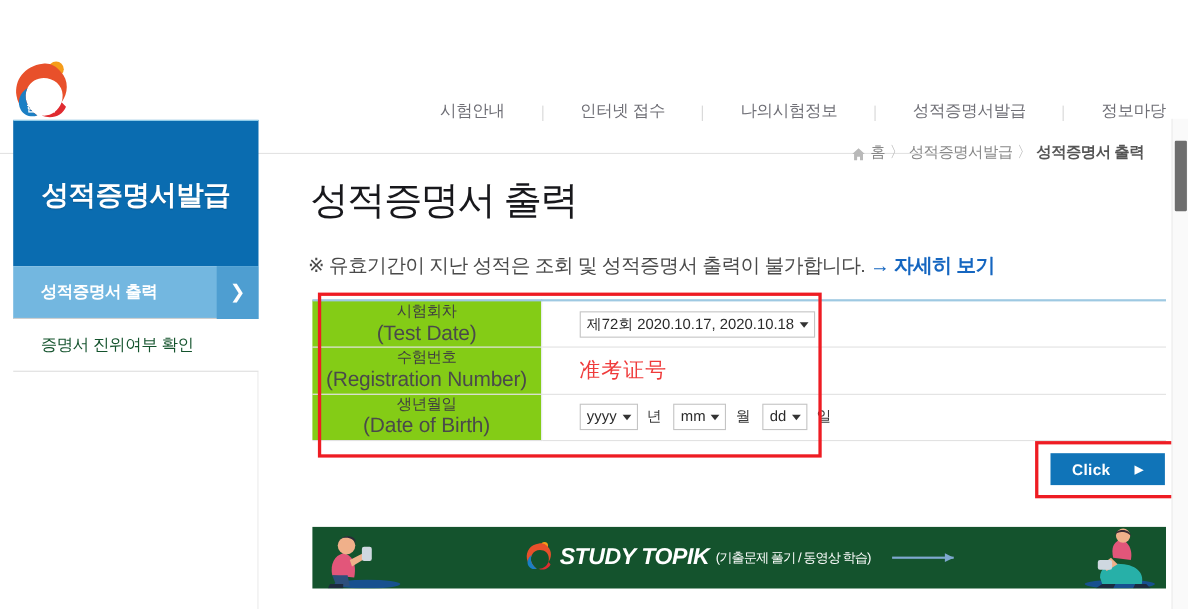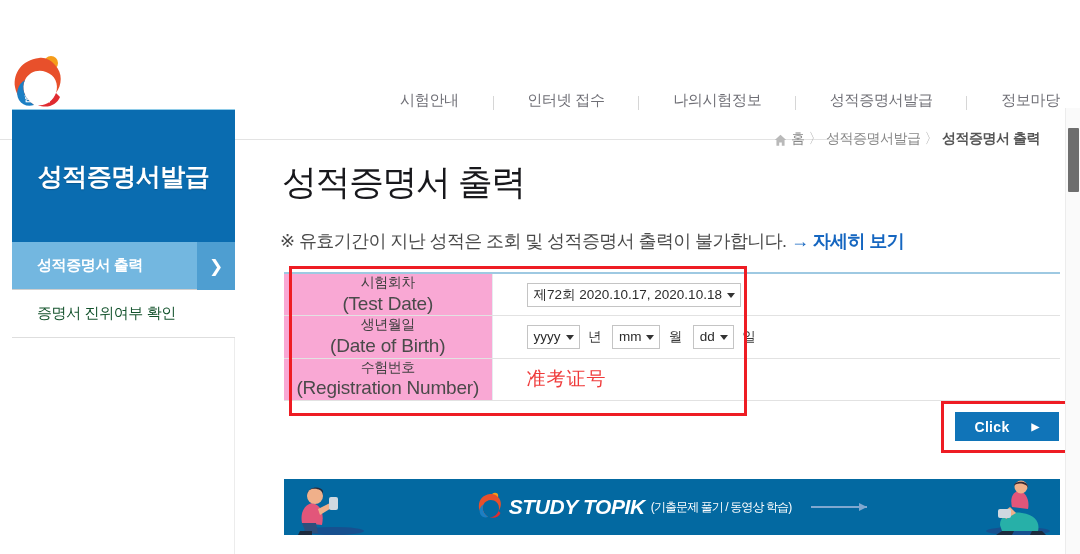--- a/index.html
+++ b/index.html
@@ -88,21 +88,21 @@
   }
   .notice-link { color:#1566c0; font-weight:bold; cursor:pointer; }
 
   
   .ftable {
     position:absolute; left:48px; top:163px; width:776px;
     border-top:2px solid #9ec9e2; border-collapse:collapse;
   }
   .ftable td { border-bottom:1px solid #e2e2e2; height:41px; vertical-align:middle; }
   .th-cell {
-    width:208px; background:#f9a8d4; text-align:center;
+    width:208px; background:#84cc16; text-align:center;
     font-size:14px; color:#404040; letter-spacing:-0.5px; line-height:1.25;
     border-right:1px solid #e6ecf0;
   }
   .th-en { font-size:19px; color:#4a4a4a; letter-spacing:-0.2px; }
   .td-cell { padding-left:34px; }
 
   .sel {
     display:inline-block; border:1px solid #c4c4c4; background:#fff;
     font-size:13.5px; color:#2b2b2b; padding:3px 18px 3px 6px;
     position:relative; line-height:1.2; cursor:pointer; vertical-align:middle;
@@ -132,21 +132,21 @@
   .btn-arrow { font-size:10px; }
 
   
   .annot { position:absolute; border:3px solid #ee1c23; pointer-events:none; }
   #annot-table { left:53px; top:157px; width:458px; height:150px; }
   #annot-btn   { left:705px; top:292px; width:141px; height:52px; }
 
   
   .banner {
     position:absolute; left:48px; top:370px; width:776px; height:56px;
-    background:#0369a1; overflow:hidden;
+    background:#14532d; overflow:hidden;
   }
   .banner-inner {
     position:absolute; left:0; top:0; width:776px; height:56px;
     display:flex; align-items:center; justify-content:center; gap:6px;
   }
   .bn-logo { width:26px; height:30px; position:relative; top:0; }
   .bn-main { color:#fff; font-size:21px; font-weight:bold; letter-spacing:-0.4px; font-style:italic; }
   .bn-sub  { color:#fff; font-size:12px; letter-spacing:-0.9px; }
   .bn-arrow { display:inline-block; width:56px; height:2px; background:#7fa8d0; position:relative; margin-left:14px; }
   .bn-arrow:after {
@@ -240,40 +240,40 @@
             <div>시험회차</div>
             <div class="th-en">(Test Date)</div>
           </td>
           <td class="td-cell">
             <span class="sel">제72회 2020.10.17, 2020.10.18</span>
           </td>
         </tr>
 
         <tr>
           <td class="th-cell">
+            <div>수험번호</div>
+            <div class="th-en">(Registration Number)</div>
+          </td>
+          <td class="td-cell">
+            <input class="regnum" type="text" value="准考证号" style="">
+          </td>
+        </tr>
+
+        <tr>
+          <td class="th-cell">
             <div>생년월일</div>
             <div class="th-en">(Date of Birth)</div>
           </td>
           <td class="td-cell">
             <span class="sel sel-sm">yyyy</span>
             <span class="unit">년</span>
             <span class="sel sel-sm">mm</span>
             <span class="unit">월</span>
             <span class="sel sel-sm">dd</span>
             <span class="unit">일</span>
-          </td>
-        </tr>
-
-        <tr>
-          <td class="th-cell">
-            <div>수험번호</div>
-            <div class="th-en">(Registration Number)</div>
-          </td>
-          <td class="td-cell">
-            <input class="regnum" type="text" value="准考证号" style="">
           </td>
         </tr>
       </tbody>
     </table>
 
     <button class="btn-click">
       <span>Click</span>
       <span class="btn-arrow">▶</span>
     </button>
 

